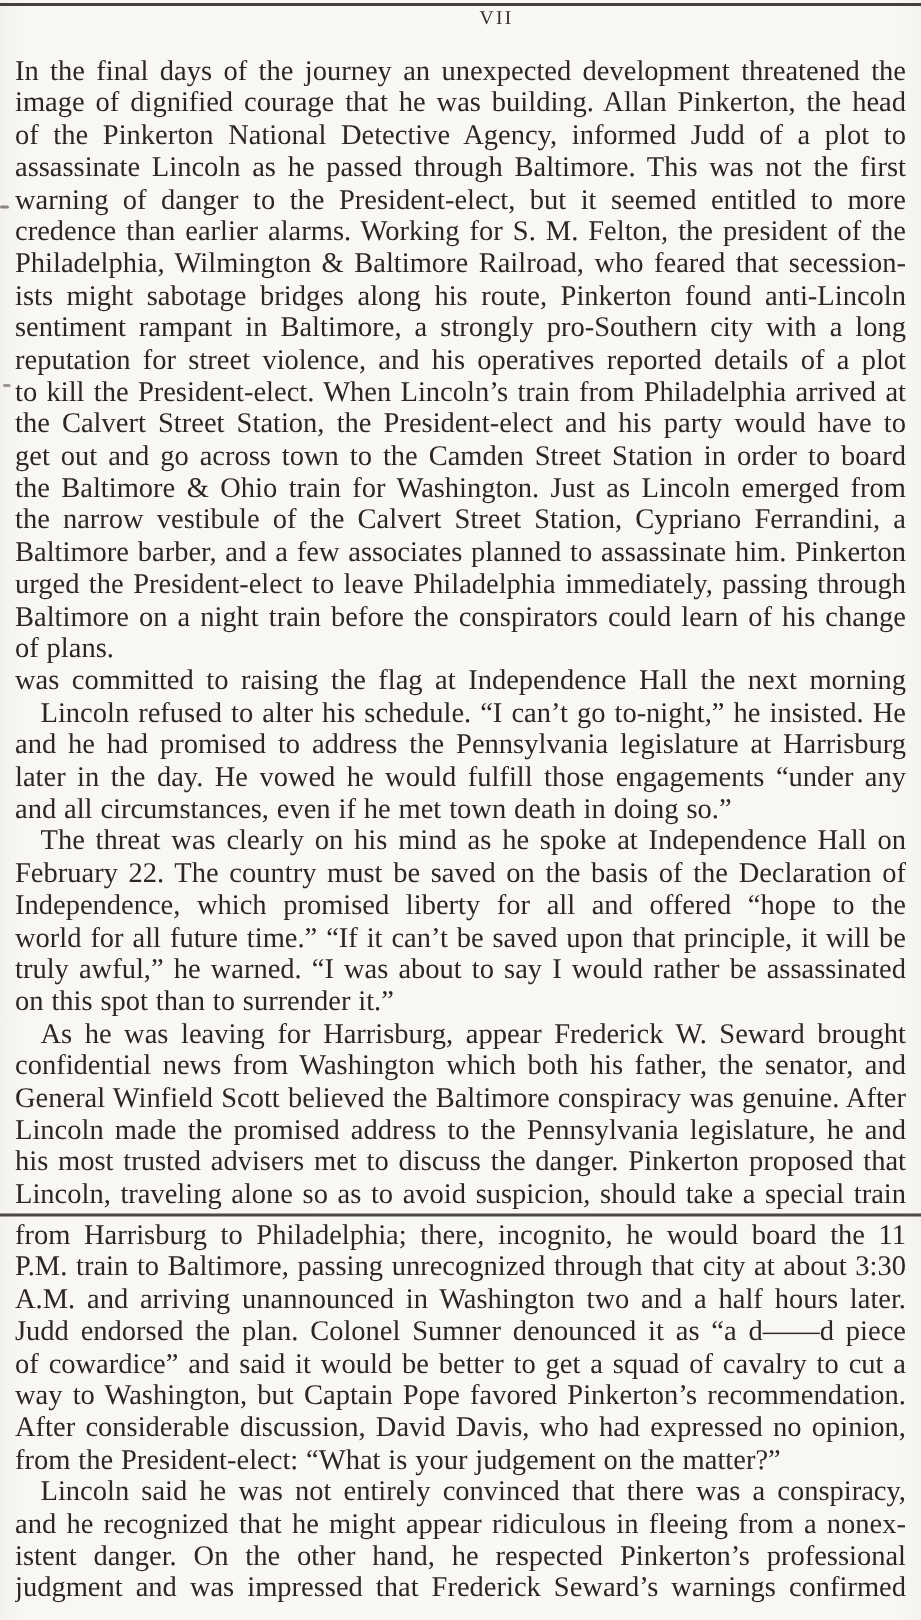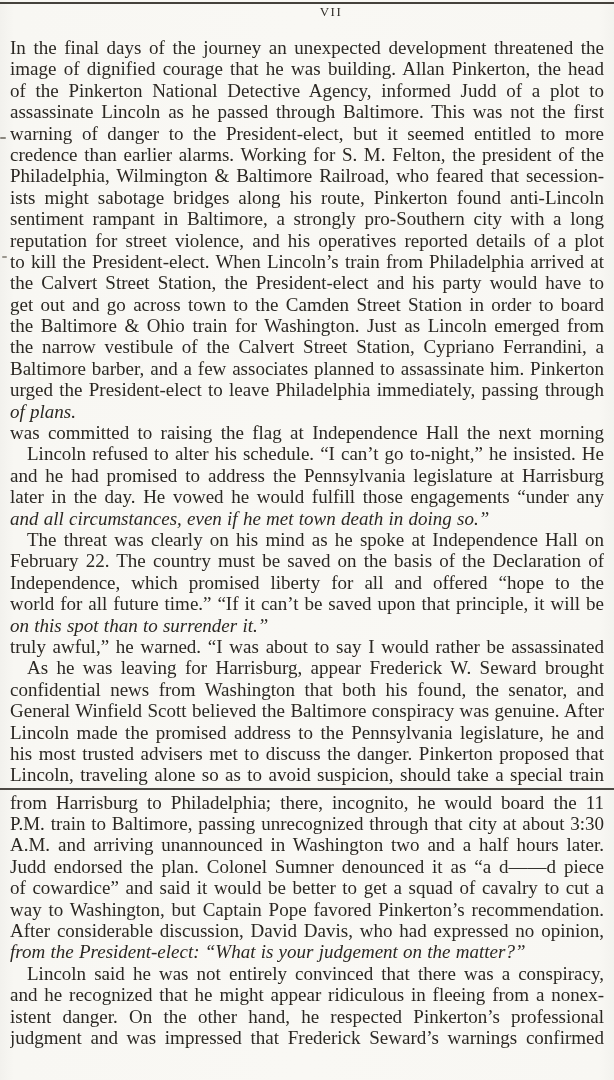--- a/index.html
+++ b/index.html
@@ -53,21 +53,20 @@
     line-height: 21.4px;
     height: 21.4px;
     overflow: hidden;
     text-align: justify;
     text-align-last: justify;
     word-spacing: 0.5px;
     white-space: normal;
   }
   .line.end {
     text-align-last: left;
-    font-style: italic;
   }
   .line.indent {
     text-indent: 17px;
   }
   .seam {
     width: 614px;
     margin: 2px 0 2px -10px;
     height: 0;
     border-top: 2px solid #4c4944;
   }
@@ -98,40 +97,41 @@
         <div class="line">ists might sabotage bridges along his route, Pinkerton found anti-Lincoln</div>
         <div class="line">sentiment rampant in Baltimore, a strongly pro-Southern city with a long</div>
         <div class="line">reputation for street violence, and his operatives reported details of a plot</div>
         <div class="line">to kill the President-elect. When Lincoln’s train from Philadelphia arrived at</div>
         <div class="line">the Calvert Street Station, the President-elect and his party would have to</div>
         <div class="line">get out and go across town to the Camden Street Station in order to board</div>
         <div class="line">the Baltimore &amp; Ohio train for Washington. Just as Lincoln emerged from</div>
         <div class="line">the narrow vestibule of the Calvert Street Station, Cypriano Ferrandini, a</div>
         <div class="line">Baltimore barber, and a few associates planned to assassinate him. Pinkerton</div>
         <div class="line">urged the President-elect to leave Philadelphia immediately, passing through</div>
+        <div class="line">Baltimore on a night train before the conspirators could learn of his change</div>
         <div class="line end">of plans.</div>
       </div>
       <div class="paragraph">
         <div class="line">was committed to raising the flag at Independence Hall the next morning</div>
         <div class="line indent">Lincoln refused to alter his schedule. “I can’t go to-night,” he insisted. He</div>
         <div class="line">and he had promised to address the Pennsylvania legislature at Harrisburg</div>
         <div class="line">later in the day. He vowed he would fulfill those engagements “under any</div>
         <div class="line end">and all circumstances, even if he met town death in doing so.”</div>
       </div>
       <div class="paragraph">
         <div class="line indent">The threat was clearly on his mind as he spoke at Independence Hall on</div>
         <div class="line">February 22. The country must be saved on the basis of the Declaration of</div>
         <div class="line">Independence, which promised liberty for all and offered “hope to the</div>
         <div class="line">world for all future time.” “If it can’t be saved upon that principle, it will be</div>
+        <div class="line">truly awful,” he warned. “I was about to say I would rather be assassinated</div>
         <div class="line end">on this spot than to surrender it.”</div>
-        <div class="line">truly awful,” he warned. “I was about to say I would rather be assassinated</div>
       </div>
       <div class="paragraph">
         <div class="line indent">As he was leaving for Harrisburg, appear Frederick W. Seward brought</div>
-        <div class="line">confidential news from Washington that both his found, the senator, and</div>
+        <div class="line">confidential news from Washington which both his father, the senator, and</div>
         <div class="line">General Winfield Scott believed the Baltimore conspiracy was genuine. After</div>
         <div class="line">Lincoln made the promised address to the Pennsylvania legislature, he and</div>
         <div class="line">his most trusted advisers met to discuss the danger. Pinkerton proposed that</div>
         <div class="line">Lincoln, traveling alone so as to avoid suspicion, should take a special train</div>
       </div>
       <div class="seam"></div>
       <div class="paragraph">
         <div class="line">from Harrisburg to Philadelphia; there, incognito, he would board the 11</div>
         <div class="line">P.M. train to Baltimore, passing unrecognized through that city at about 3:30</div>
         <div class="line">A.M. and arriving unannounced in Washington two and a half hours later.</div>

